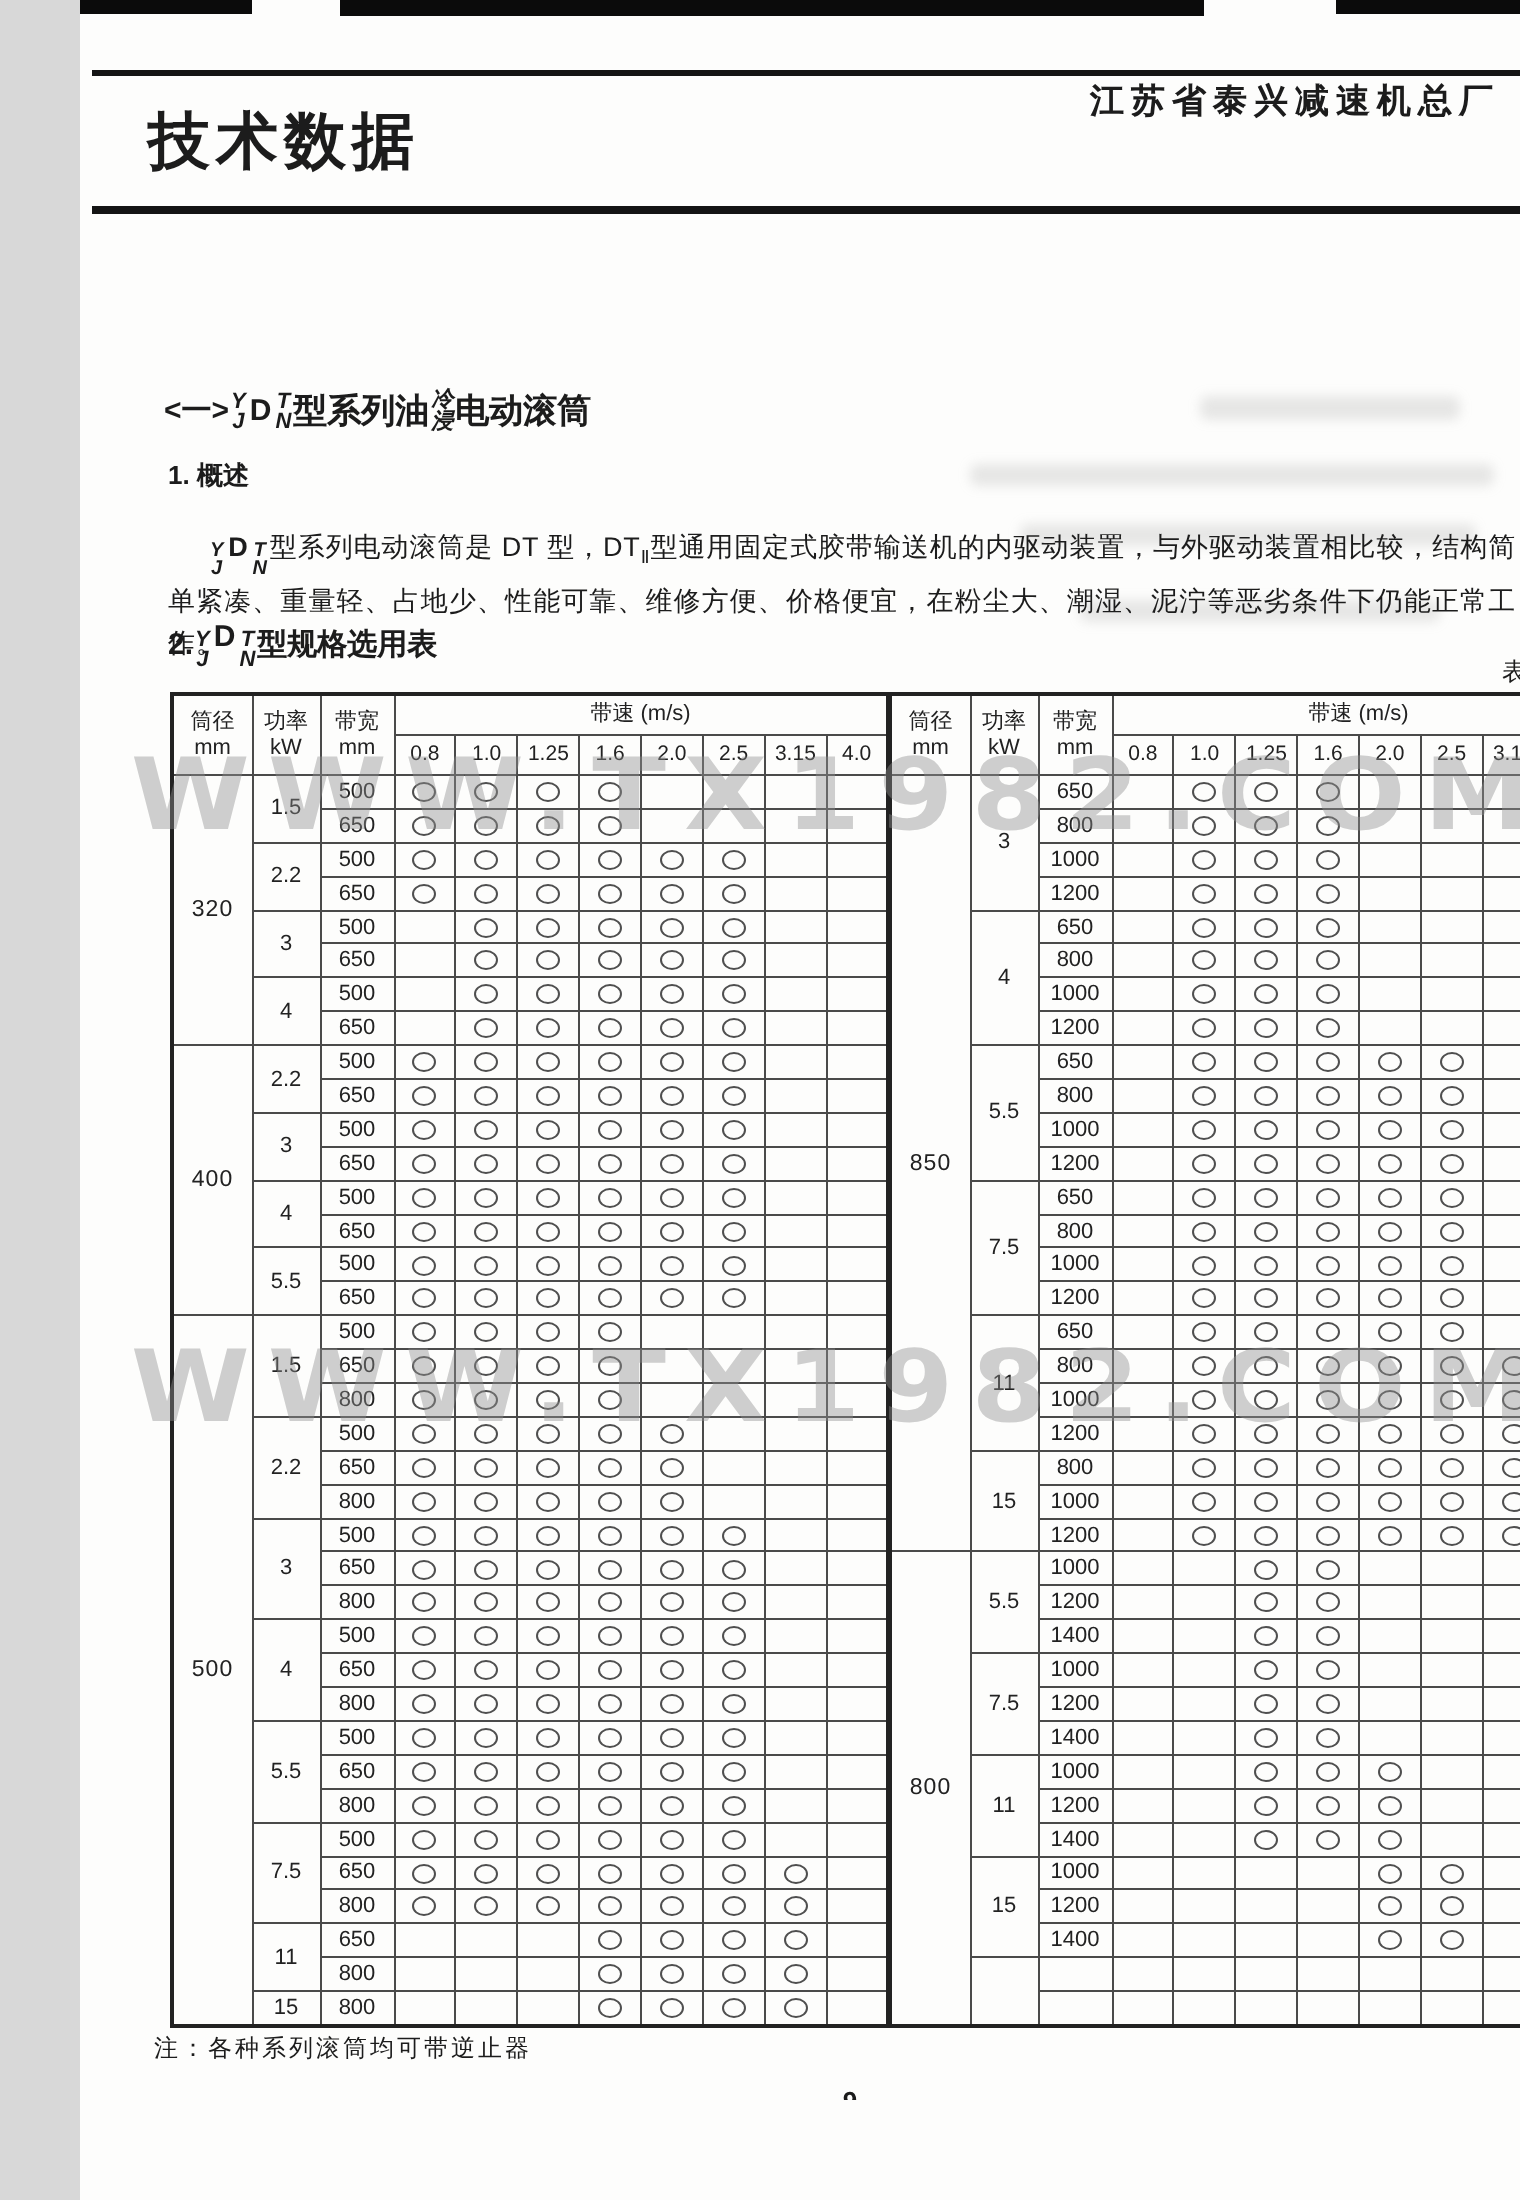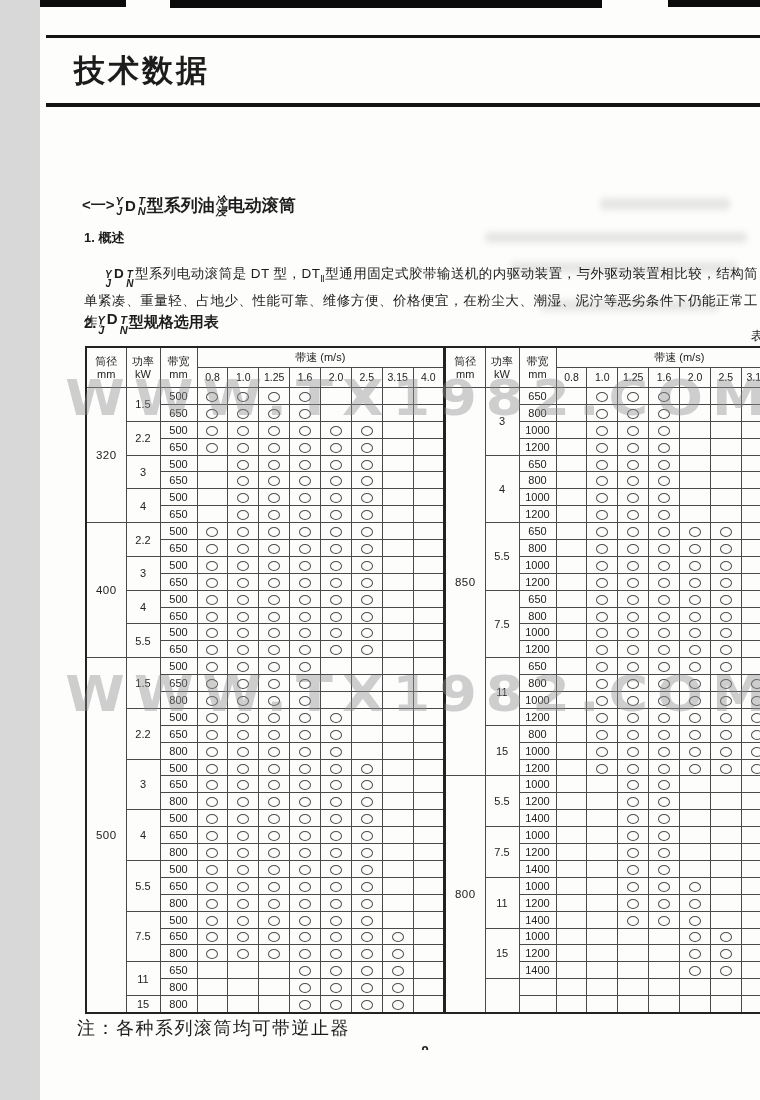--- a/index.html
+++ b/index.html
@@ -38,21 +38,21 @@
   table.spec{border-collapse:collapse;table-layout:fixed;width:360px;border:2px solid #222;}
   table.spec.rgt{margin-left:-1px;}
   table.spec td{border:1px solid #4a4a4a;text-align:center;vertical-align:middle;padding:0;
                 height:15.9px;font-size:11px;line-height:12px;color:#222;overflow:hidden;}
   table.spec td.hc{height:19px;font-size:11px;line-height:12.5px;font-weight:400;}
   table.spec td.sp{font-size:10.5px;}
   table.spec td.dia{font-size:11.5px;letter-spacing:.5px;}
   .circle{display:inline-block;width:12px;height:10px;border:1.6px solid #4f4f4f;border-radius:50%;
           box-sizing:border-box;vertical-align:middle;}
   
-  .note{position:absolute;left:37px;top:1016px;font-size:18px;letter-spacing:1.5px;}
+  .note{position:absolute;left:37px;top:1016px;font-size:12px;letter-spacing:1.5px;}
   .pagemark{position:absolute;left:378px;top:1043px;height:7px;width:14px;overflow:hidden;
             font-size:13px;font-weight:700;text-align:center;color:#1a1a1a;}
   
   .watermark{position:absolute;left:22px;width:716px;text-align:center;white-space:nowrap;
              font-family:"DejaVu Sans",sans-serif;font-size:54px;font-weight:700;
              letter-spacing:9px;color:#8f8f8f;opacity:.42;transform:scaleY(.92);
              pointer-events:none;z-index:5;}
   .wm1{top:366px;} .wm2{top:662px;}
 </style>
 </head>
@@ -60,20 +60,21 @@
 
 <div id="page">
 
   <div class="strip" style="left:0;width:86px;"></div>
   <div class="strip" style="left:130px;width:432px;height:8px;"></div>
   <div class="strip" style="left:628px;width:110px;"></div>
 
   <div class="rule top"></div>
   <div class="page-title">技术数据</div>
   <div class="company">
+    <div class="l1">江苏省泰兴减速机总厂</div>
   </div>
   <div class="rule bottom"></div>
 
   <div class="smudge" style="left:560px;top:198px;width:130px;height:12px;"></div>
   <div class="smudge" style="left:445px;top:232px;width:262px;height:11px;"></div>
   <div class="smudge" style="left:470px;top:262px;width:228px;height:11px;"></div>
   <div class="smudge" style="left:500px;top:300px;width:180px;height:11px;"></div>
 
 
   <div class="model-line model-lg">

